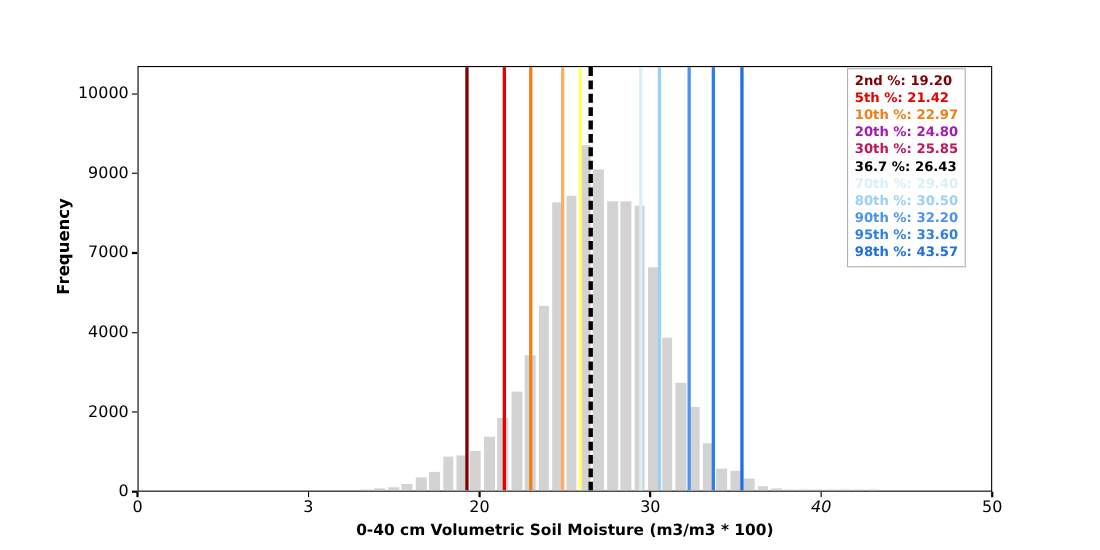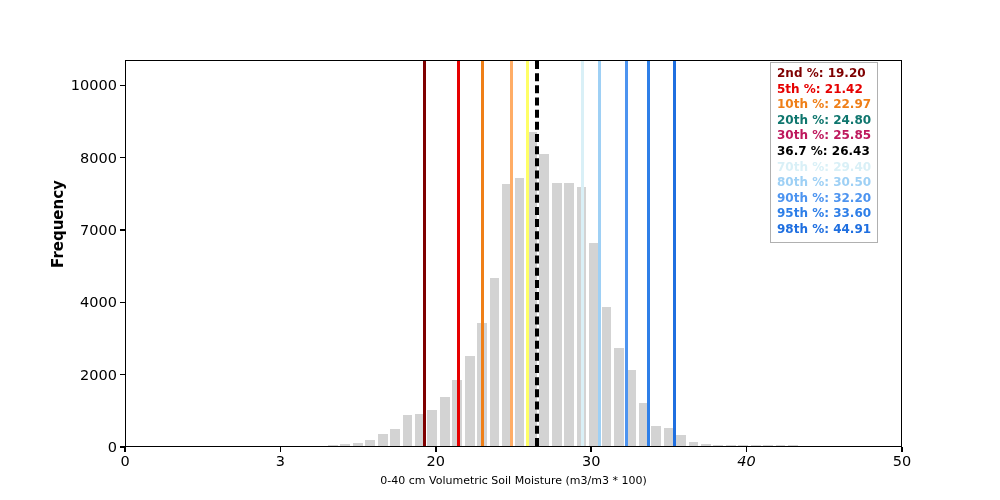--- a/index.html
+++ b/index.html
@@ -111,22 +111,22 @@
     height: 5px;
     background: #000000;
   }
 
   #xlabel {
     position: absolute;
     left: 125px;
     top: 474px;
     width: 777px;
     text-align: center;
-    font-size: 11px;
-    font-weight: normal;
+    font-size: 14px;
+    font-weight: bold;
     color: #000000;
     white-space: nowrap;
     font-family: "DejaVu Sans", sans-serif;
   }
 
   #ylabel {
     position: absolute;
     left: -22px;
     top: 215px;
     width: 160px;
@@ -164,21 +164,21 @@
 
 <div id="figure">
 
 
   <div id="ylabel">Frequency</div>
   <div id="ytick-labels">
       <div class="ytick-label" style="top: 447px;">0</div>
       <div class="ytick-label" style="top: 374.66px;">2000</div>
       <div class="ytick-label" style="top: 302.33px;">4000</div>
       <div class="ytick-label" style="top: 229.99px;">7000</div>
-      <div class="ytick-label" style="top: 157.65px;">8000</div>
+      <div class="ytick-label" style="top: 157.65px;">9000</div>
       <div class="ytick-label" style="top: 85.32px;">10000</div>
     </div>
   <div id="ytick-marks">
       <div class="ytick-mark" style="top: 446.2px;"></div>
       <div class="ytick-mark" style="top: 373.86px;"></div>
       <div class="ytick-mark" style="top: 301.53px;"></div>
       <div class="ytick-mark" style="top: 229.19px;"></div>
       <div class="ytick-mark" style="top: 156.85px;"></div>
       <div class="ytick-mark" style="top: 84.52px;"></div>
     </div>
@@ -254,23 +254,23 @@
       <div class="xtick-label" style="left: 591.2px;">30</div>
       <div class="xtick-label" style="left: 746.6px; font-style: italic;">40</div>
       <div class="xtick-label" style="left: 902px;">50</div>
     </div>
   <div id="xlabel">0-40 cm Volumetric Soil Moisture (m3/m3 * 100)</div>
 
   <div id="legend-box">
       <div class="legend-row" style="color: rgb(127, 0, 0);">2nd %: 19.20</div>
       <div class="legend-row" style="color: rgb(230, 0, 0);">5th %: 21.42</div>
       <div class="legend-row" style="color: rgb(239, 127, 23);">10th %: 22.97</div>
-      <div class="legend-row" style="color: #0f766e;">20th %: 24.80</div>
+      <div class="legend-row" style="color: #a21caf;">20th %: 24.80</div>
       <div class="legend-row" style="color: #be185d;">30th %: 25.85</div>
       <div class="legend-row" style="color: rgb(0, 0, 0);">36.7 %: 26.43</div>
       <div class="legend-row" style="color: rgb(217, 240, 247);">70th %: 29.40</div>
       <div class="legend-row" style="color: rgb(158, 208, 245); text-align: center;">80th %: 30.50</div>
       <div class="legend-row" style="color: rgb(77, 148, 240);">90th %: 32.20</div>
       <div class="legend-row" style="color: rgb(46, 127, 232);">95th %: 33.60</div>
-      <div class="legend-row" style="color: rgb(31, 111, 224);">98th %: 44.91</div>
+      <div class="legend-row" style="color: rgb(31, 111, 224);">98th %: 43.57</div>
     </div>
 
 </div>
 
 </body></html>

